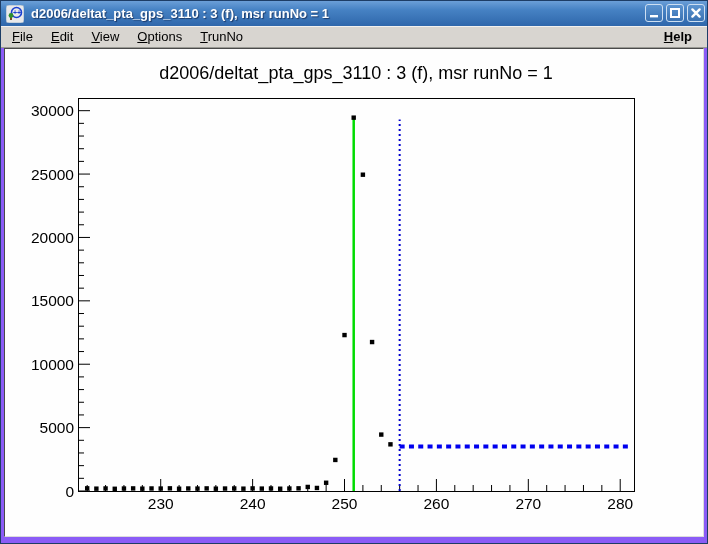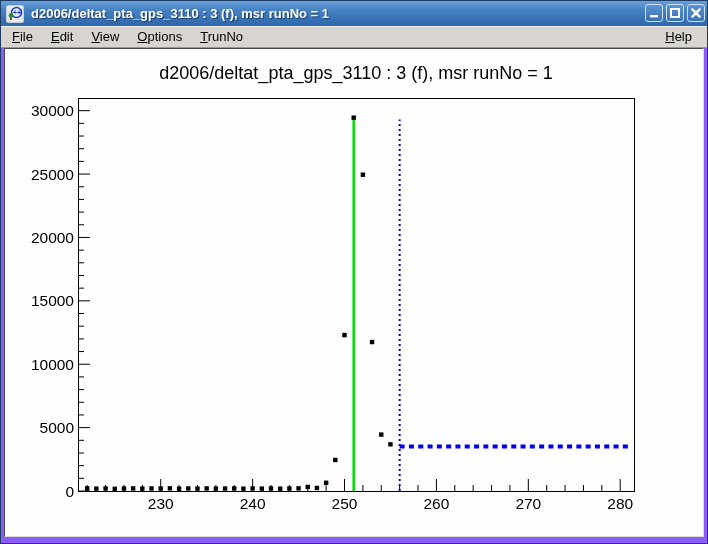--- a/index.html
+++ b/index.html
@@ -43,21 +43,21 @@
     background:#d8d5d0;
     border-top:1px solid #f2f0ee;
     border-bottom:1px solid #9a9a94;
     display:flex; align-items:flex-start;
     font-size:13px; color:#000;
   }
   .menu-item { padding:2px 9px; white-space:nowrap; }
   .menu-item:first-child { margin-left:2px; }
   .menu-item u, .menu-help u { text-decoration:underline; }
   .menu-spacer { flex:1 1 auto; }
-  .menu-help { padding:2px 9px; margin-right:6px; white-space:nowrap; }
+  .menu-help { padding:2px 9px; margin-right:6px; white-space:nowrap;font-weight:bold; }
 
   
   .canvas {
     position:absolute; left:3px; top:47px;
     width:700px; height:489px;
     background:#fefefe;
     border:1px solid;
     border-color:#4a4a4a #dcdcdc #dcdcdc #4a4a4a;
   }
   .canvas svg { display:block; }

